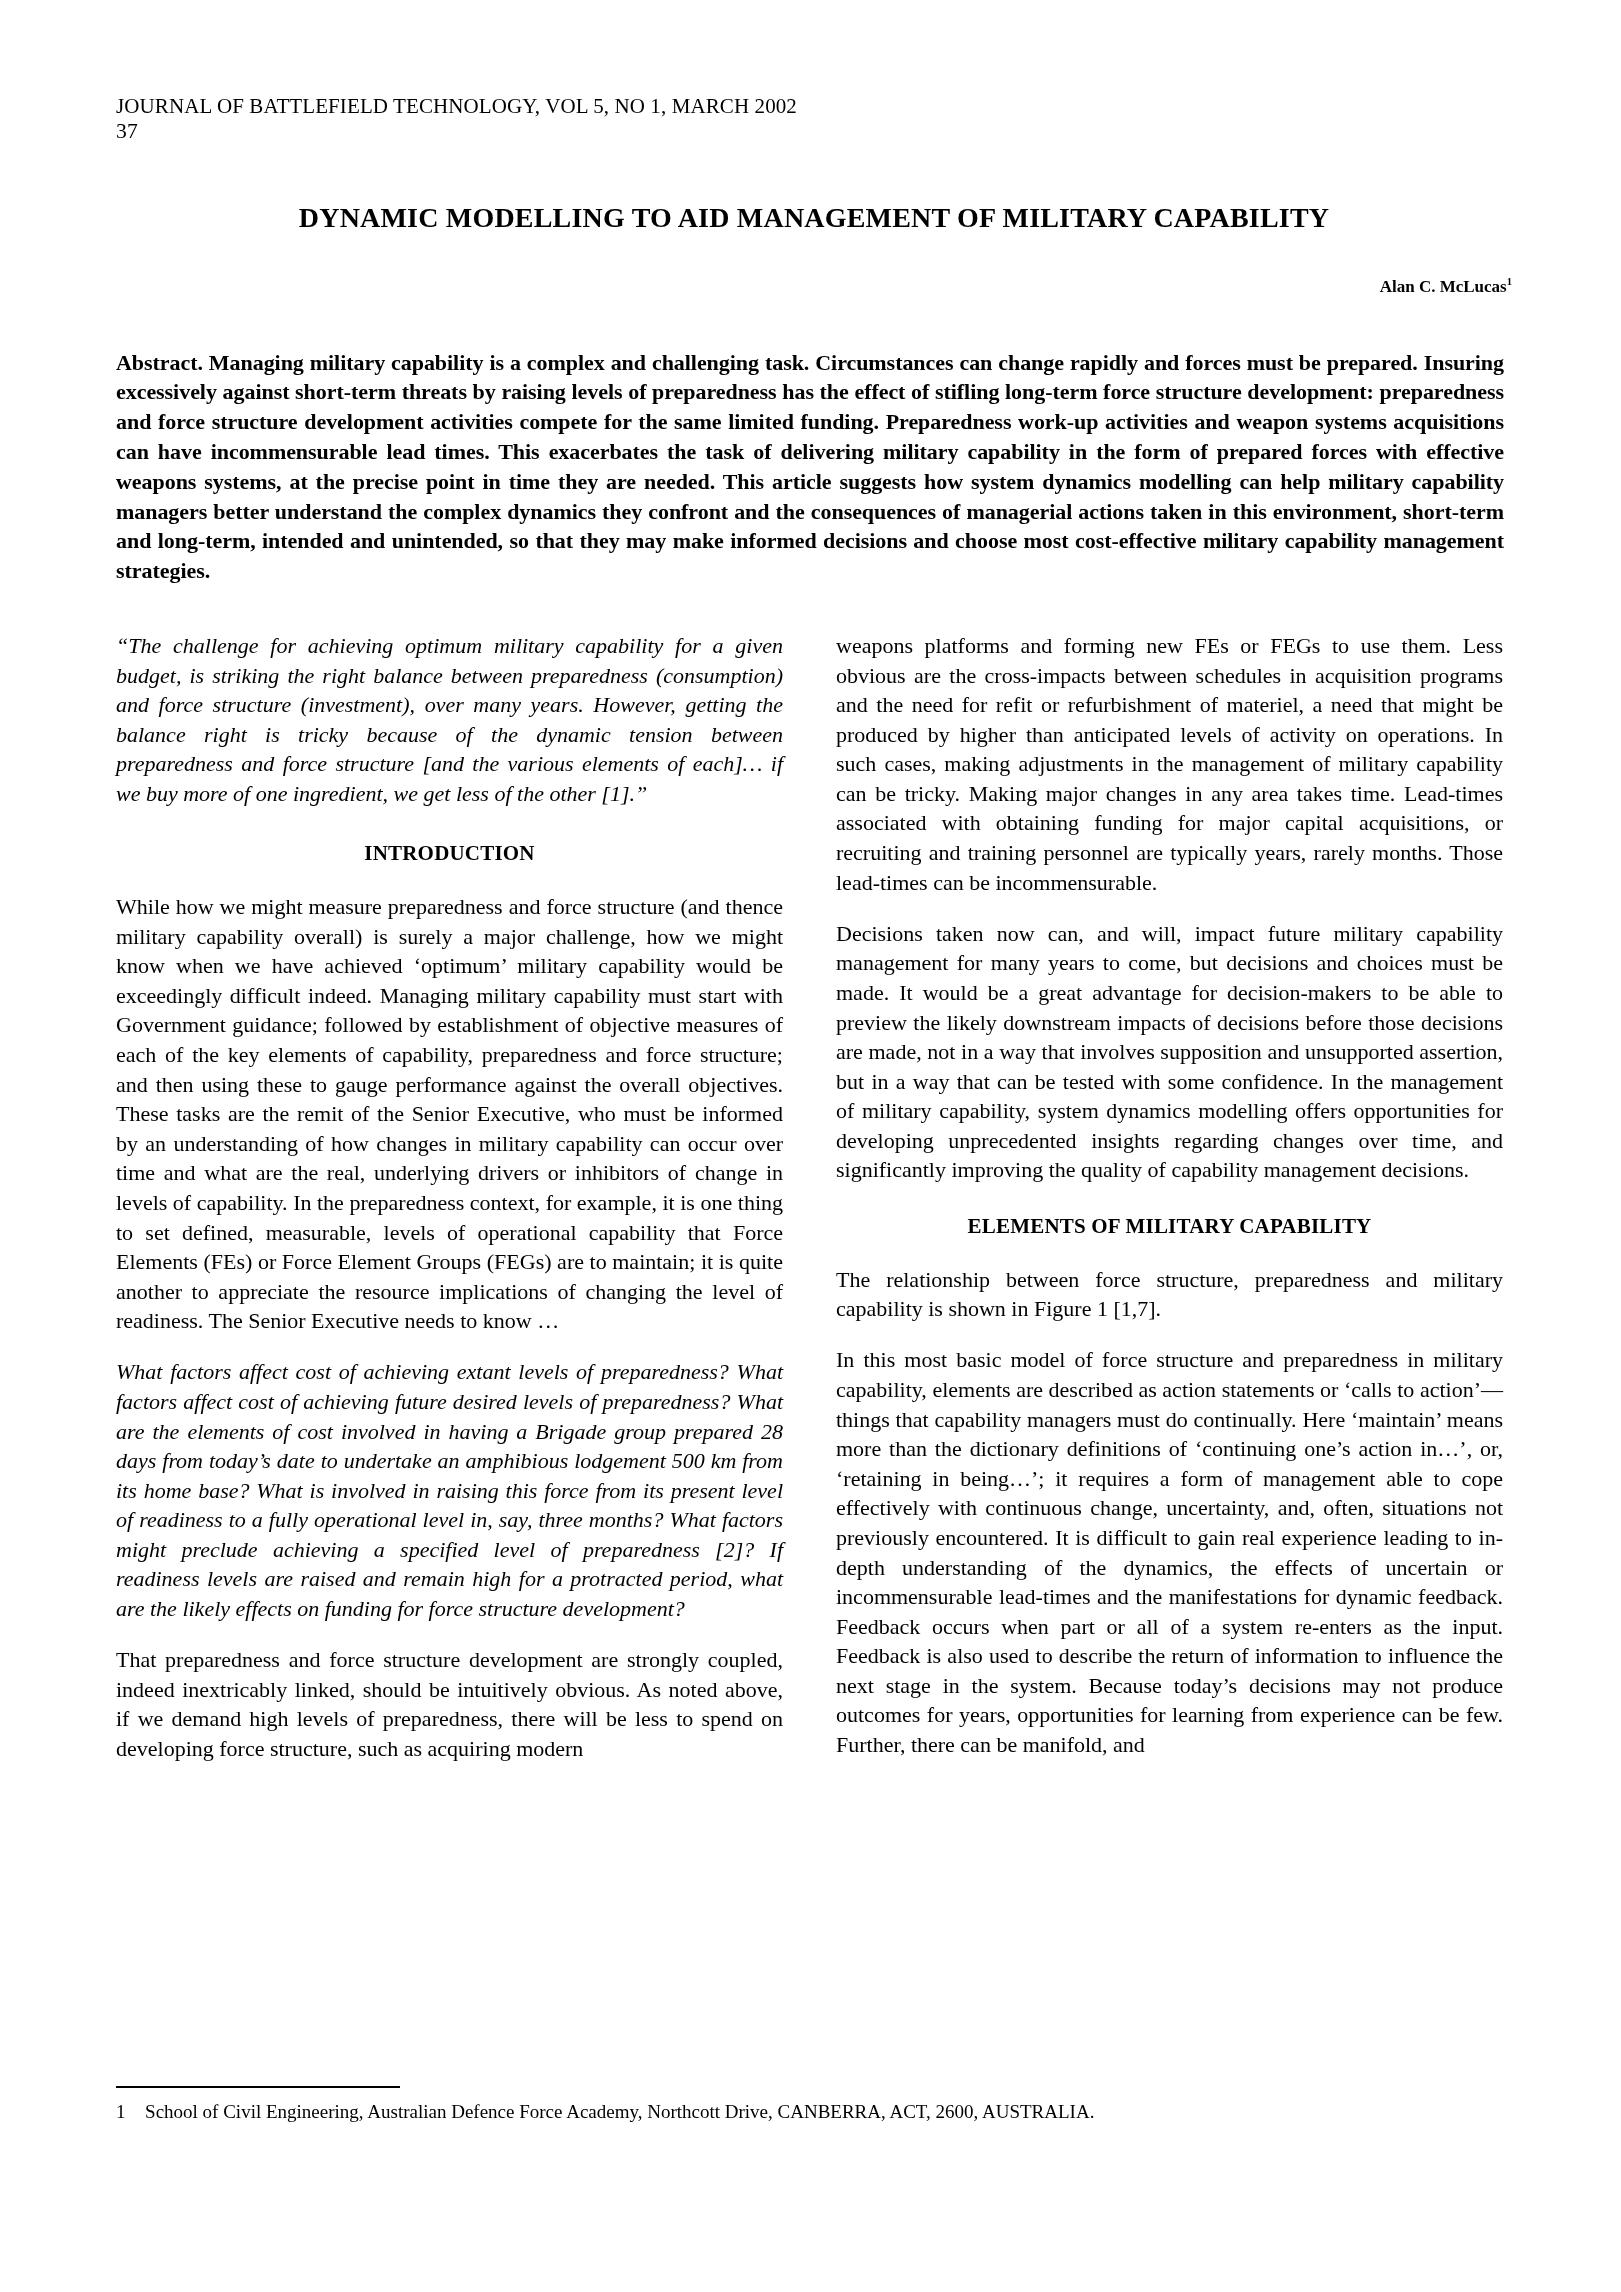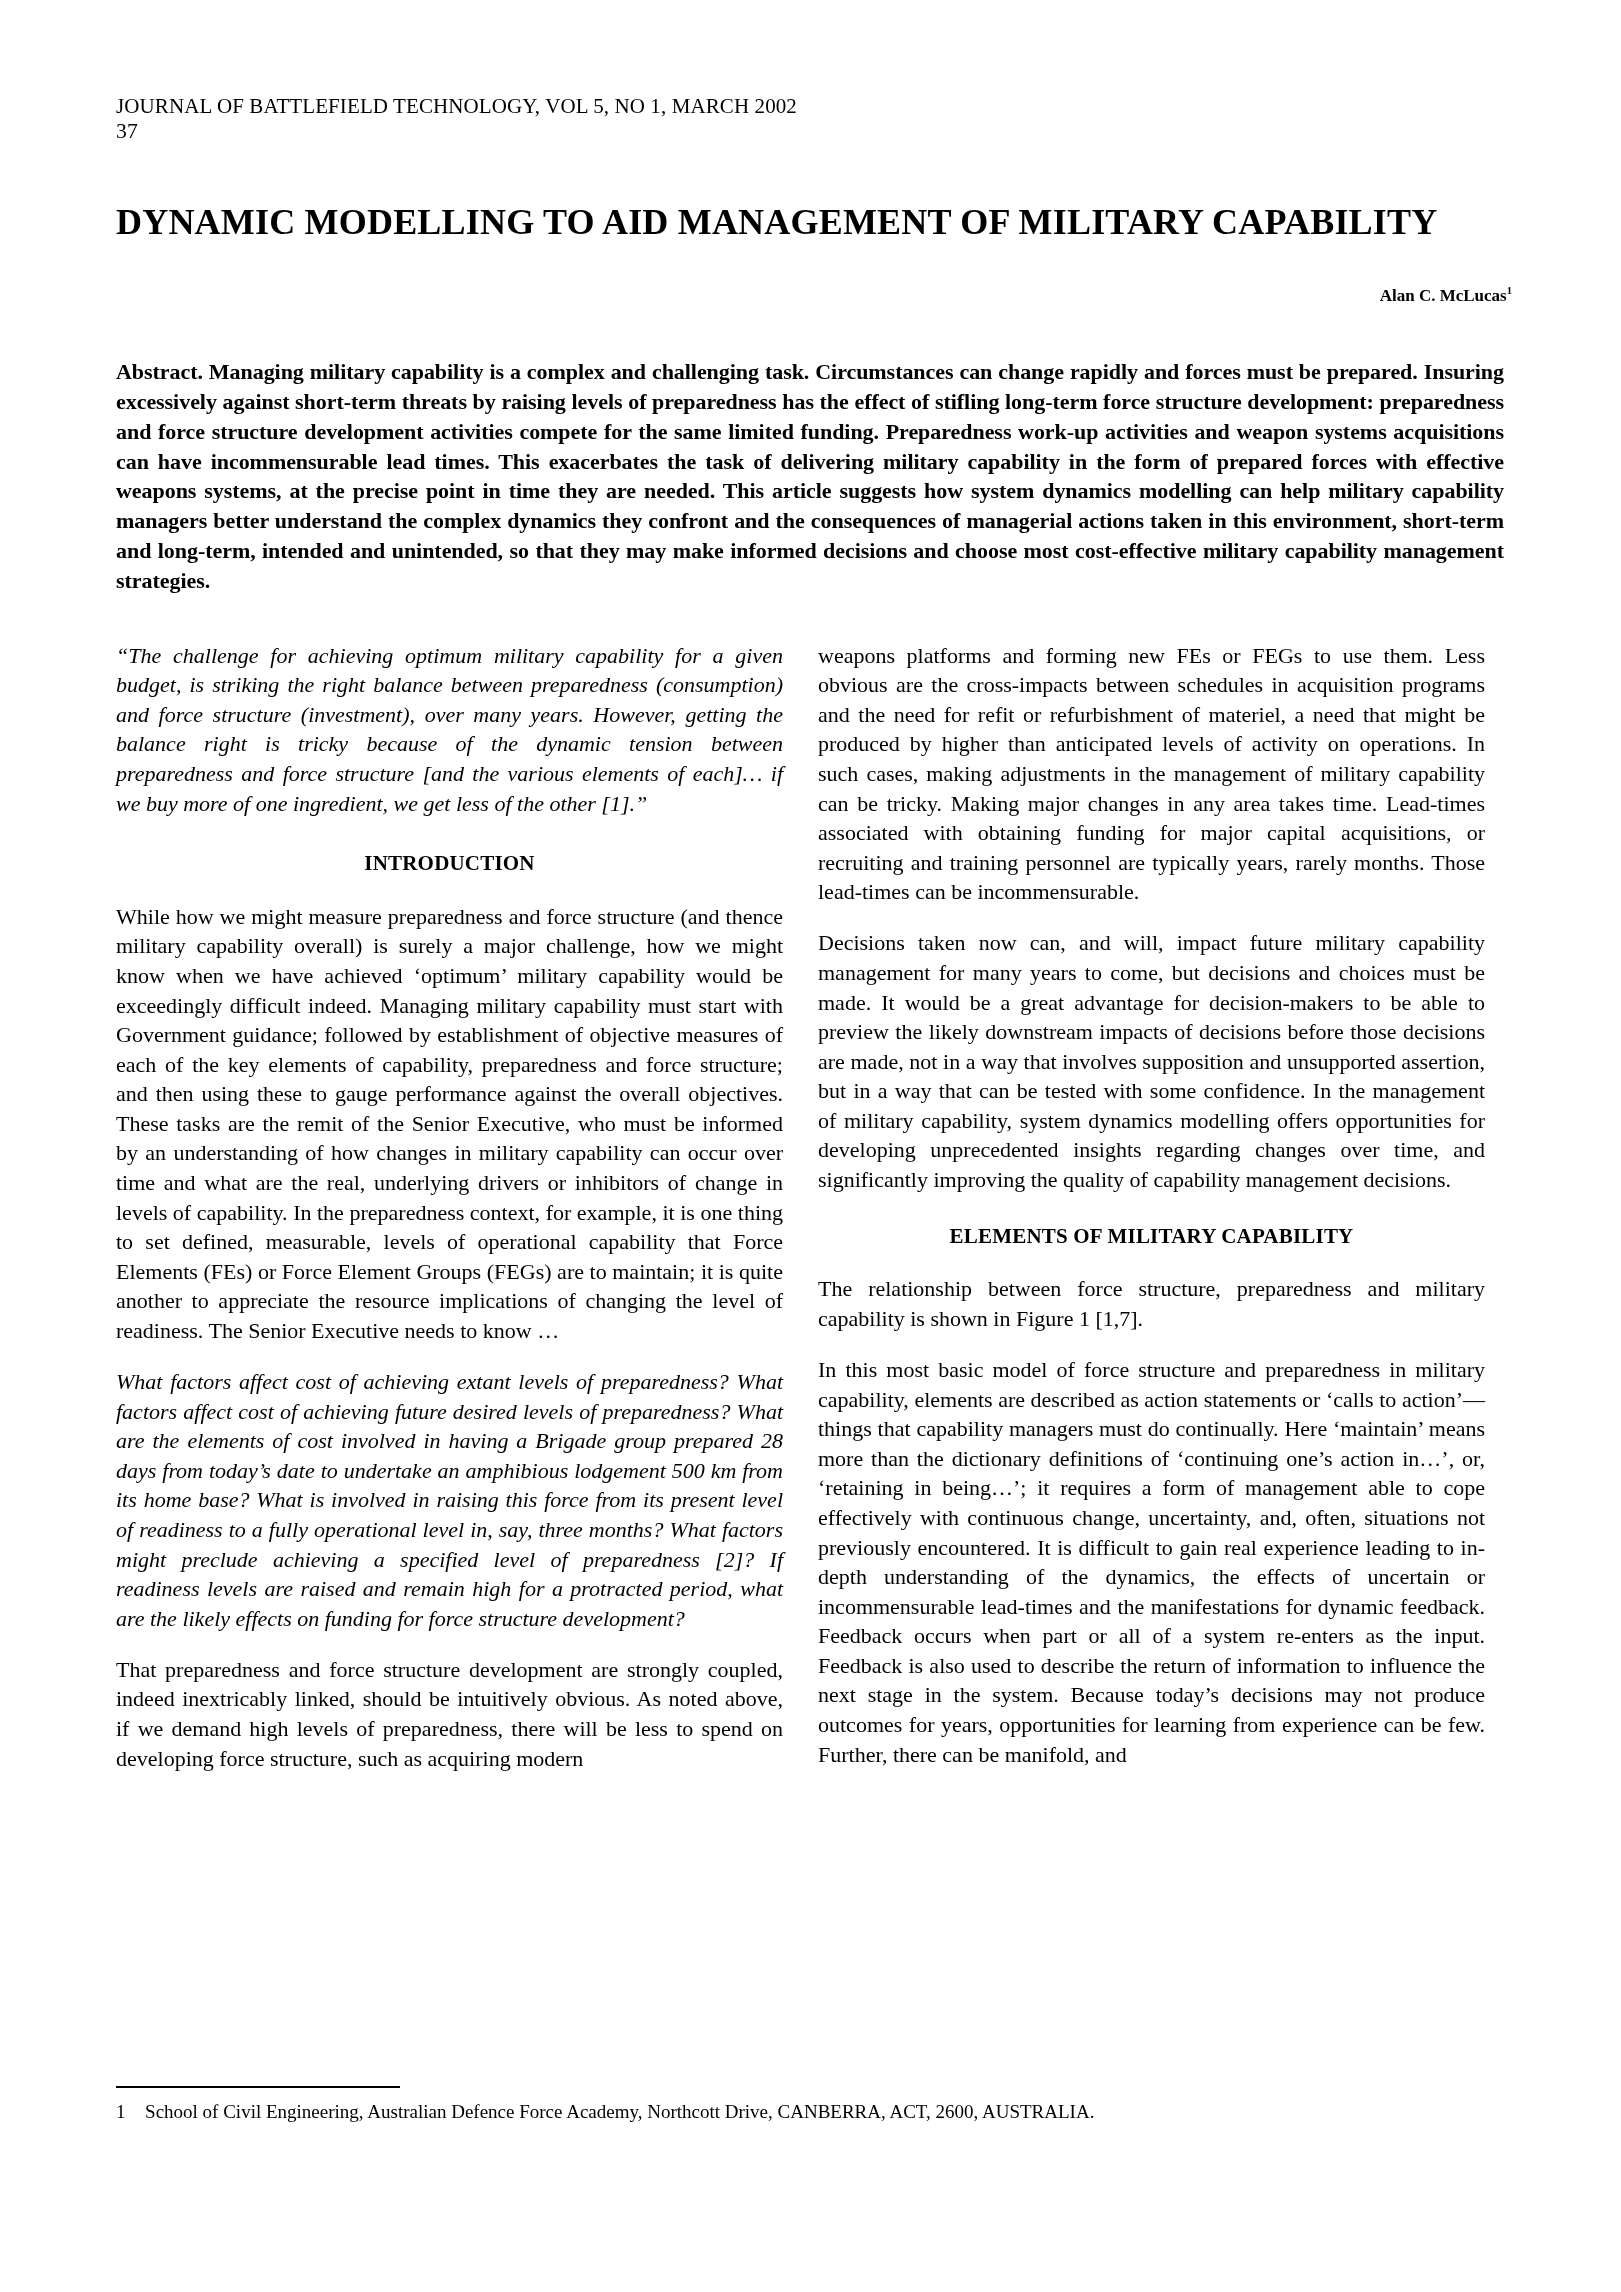--- a/index.html
+++ b/index.html
@@ -37,21 +37,22 @@
     letter-spacing: 0.1px;
     margin-bottom: 57px;
     flex-direction: column;
   }
   .running-head .folio {
     font-size: 21.6px;
   }
 
   
   .doc-title {
-    font-size: 36px;
+    text-align: center;
+    font-size: 28px;
     font-weight: bold;
     letter-spacing: 0.2px;
     margin: 16px 0 41px 0;
     line-height: 1.2;
   }
   .doc-author {
     text-align: right;
     font-size: 17px;
     font-weight: bold;
     margin: 0 0 51px 0;
@@ -69,21 +70,21 @@
     font-weight: bold;
     text-align: justify;
     line-height: 1.355;
     margin: 0 8px 45px 0;
     letter-spacing: -0.05px;
   }
 
   
   .columns {
     display: flex;
-    gap: 35px;
+    gap: 53px;
     align-items: flex-start;
   }
   .col {
     width: 667px;
   }
   p.body {
     font-size: 22px;
     text-align: justify;
     line-height: 1.345;
     margin: 0 0 21.6px 0;

